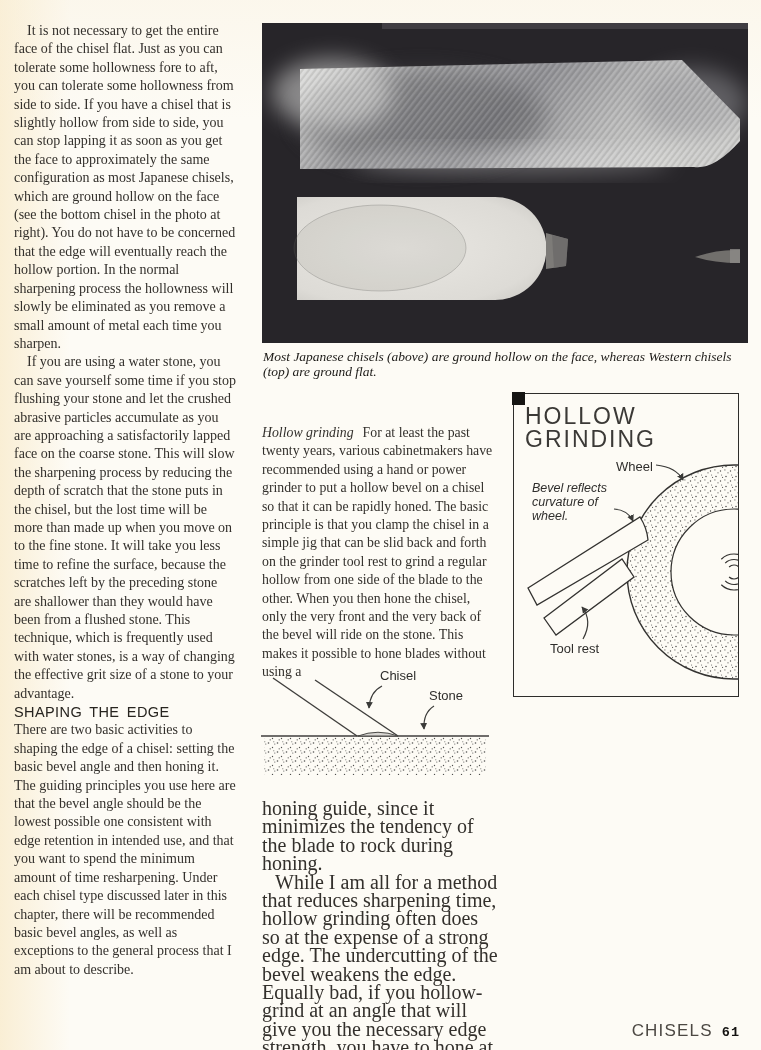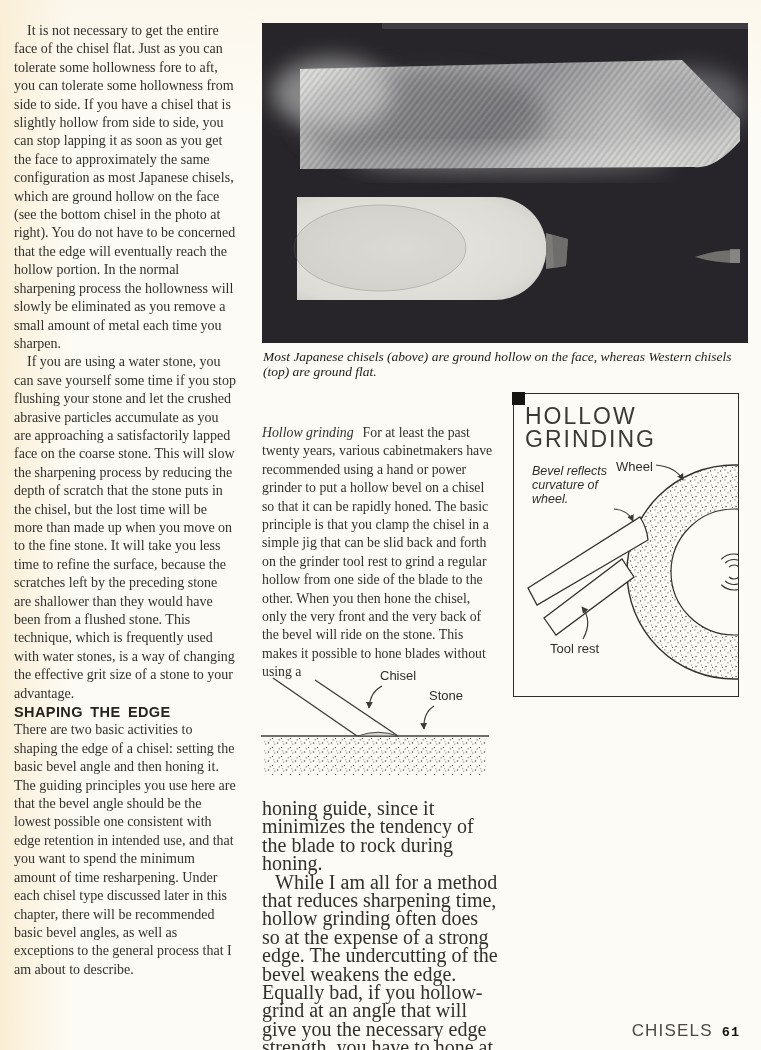--- a/index.html
+++ b/index.html
@@ -8,21 +8,21 @@
   .edge-tint{position:absolute;left:0;top:0;bottom:0;width:70px;
        background:linear-gradient(to right, rgba(247,228,186,0.55), rgba(247,228,186,0));}
   .top-tint{position:absolute;left:0;top:0;right:0;height:120px;
        background:linear-gradient(to bottom, rgba(249,240,220,0.35), rgba(249,240,220,0));}
 
   
   .left-col{position:absolute;left:14px;top:22px;width:223px;font-size:14px;line-height:18.4px;}
   .left-col p{margin:0;}
   .indent{text-indent:13px;}
   .sec-heading{font-family:"Liberation Sans",sans-serif;font-size:14.5px;letter-spacing:.4px;
-       word-spacing:3px;color:#27241f;margin:8px 0 3px 0;font-weight:700;}
+       word-spacing:3px;color:#27241f;margin:8px 0 3px 0;font-weight:400;}
 
   .mid-col{position:absolute;left:262px;top:424px;width:236px;font-size:13.8px;line-height:18.4px;}
   .mid-col p{margin:0;}
   .lead-in{font-style:italic;margin-right:9px;}
   .mid-col2{position:absolute;left:262px;top:799px;width:236px;font-size:20px;line-height:18.4px;}
   .mid-col2 p{margin:0;}
 
   
   .photo{position:absolute;left:262px;top:23px;width:486px;height:320px;background:#272529;}
   .caption{position:absolute;left:263px;top:349px;width:480px;font-size:13.5px;line-height:15.2px;
@@ -32,21 +32,21 @@
   .stone-diagram{position:absolute;left:258px;top:660px;width:238px;height:122px;}
 
   
   .sidebar{position:absolute;left:513px;top:393px;width:224px;height:302px;
        border:1.6px solid #2e2d2b;background:#fdfbf5;}
   .corner-square{position:absolute;left:-2px;top:-2px;width:13px;height:13px;background:#161513;}
   .sidebar-title{position:absolute;left:11px;top:11px;width:150px;
        font-family:"Liberation Sans",sans-serif;font-size:23px;line-height:23px;
        letter-spacing:2px;color:#3b3936;font-weight:400;}
   .sidebar-svg{position:absolute;left:0;top:0;width:224px;height:302px;}
-  .bevel-note{position:absolute;left:18px;top:71px;width:94px;
+  .bevel-note{position:absolute;left:18px;top:88px;width:94px;
        font-family:"Liberation Sans",sans-serif;font-style:italic;font-size:12.5px;
        line-height:13.8px;color:#2f2e2c;}
 
   
   .footer{position:absolute;top:1021px;right:21px;font-family:"Liberation Sans",sans-serif;}
   .footer .sect{font-size:17px;letter-spacing:1.2px;color:#4c4843;}
   .footer .pnum{font-size:13.5px;font-weight:bold;color:#131210;margin-left:9px;letter-spacing:1px;font-family:Liberation Mono, monospace;}
 
   svg text{font-family:"Liberation Sans",sans-serif;font-size:13px;fill:#2f2e2c;}
 </style>

